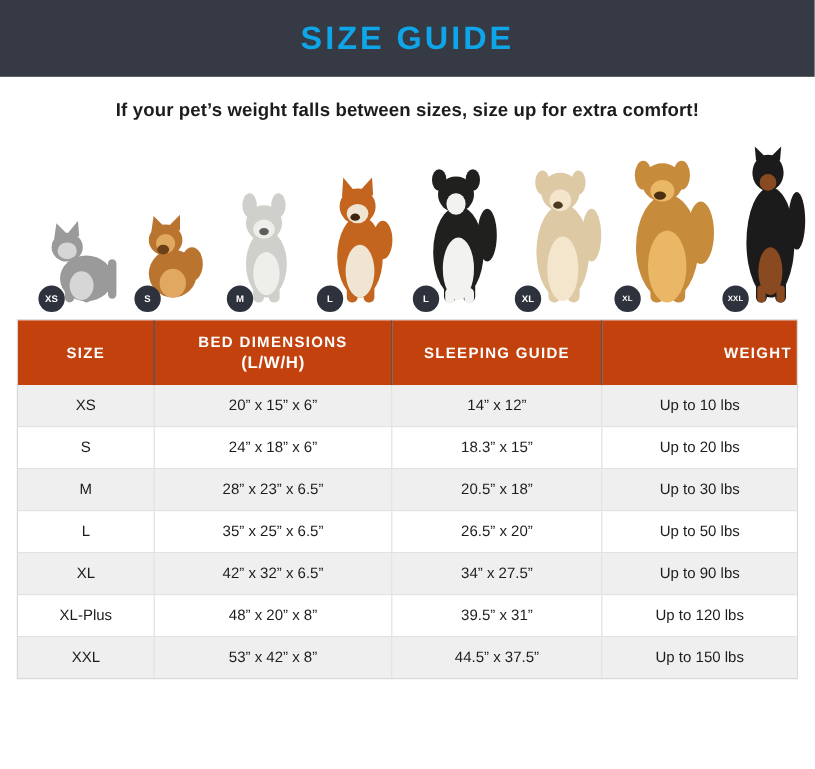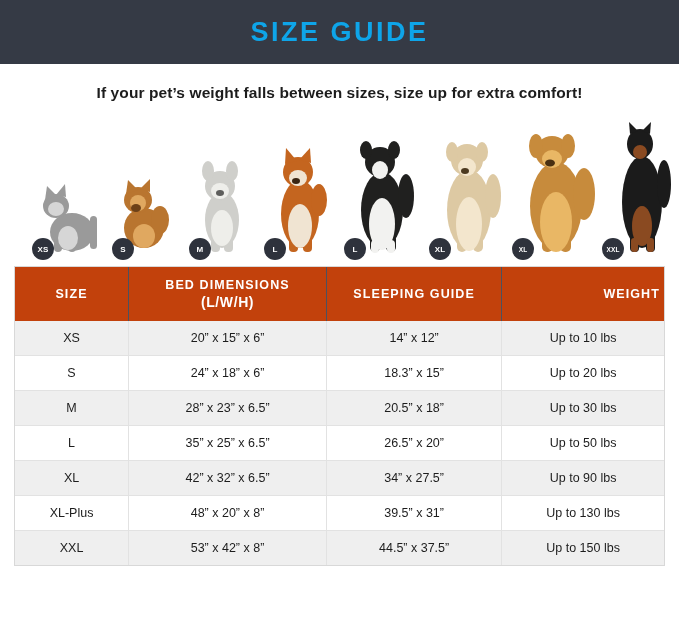--- a/index.html
+++ b/index.html
@@ -387,21 +387,21 @@
         <tr>
           <td>XL</td>
           <td>42” x 32” x 6.5”</td>
           <td>34” x 27.5”</td>
           <td>Up to 90 lbs</td>
         </tr>
         <tr>
           <td>XL-Plus</td>
           <td>48” x 20” x 8”</td>
           <td>39.5” x 31”</td>
-          <td>Up to 130 lbs</td>
+          <td>Up to 120 lbs</td>
         </tr>
         <tr>
           <td>XXL</td>
           <td>53” x 42” x 8”</td>
           <td>44.5” x 37.5”</td>
           <td>Up to 150 lbs</td>
         </tr>
       </tbody>
     </table>
   </div>

